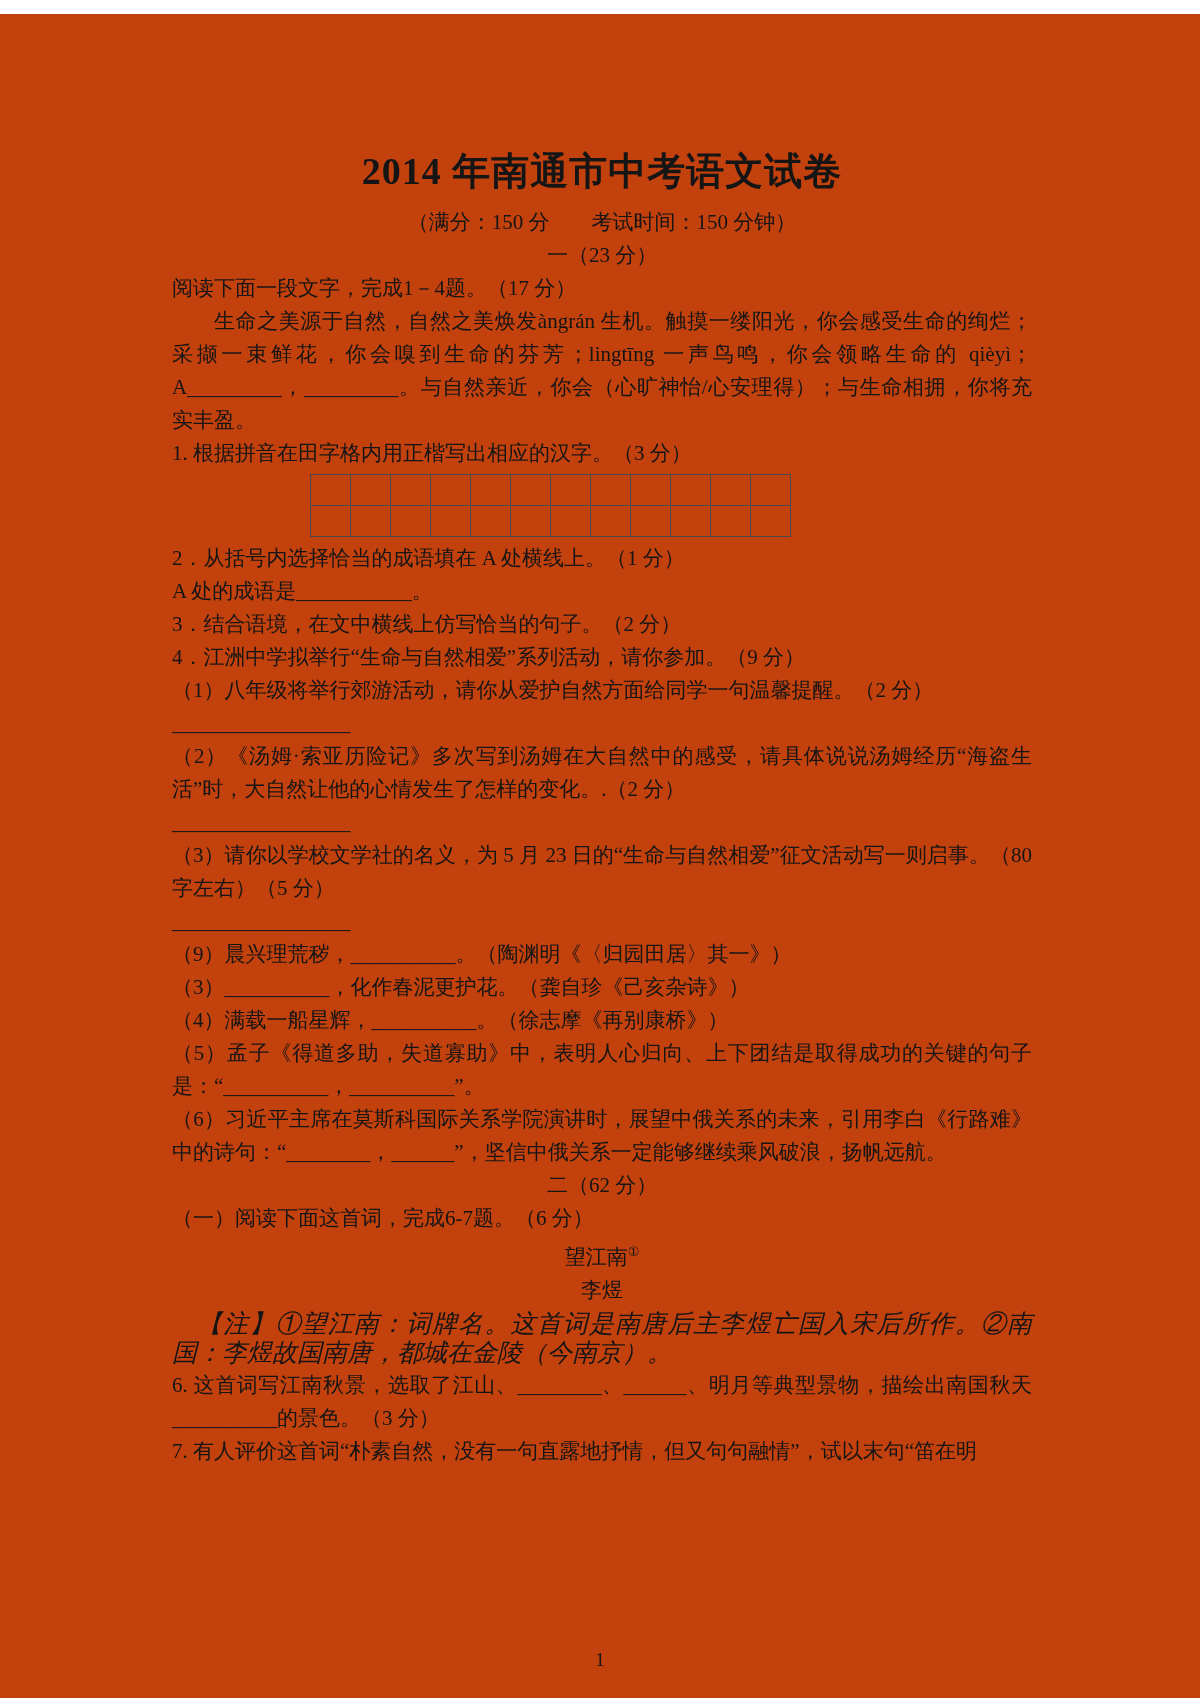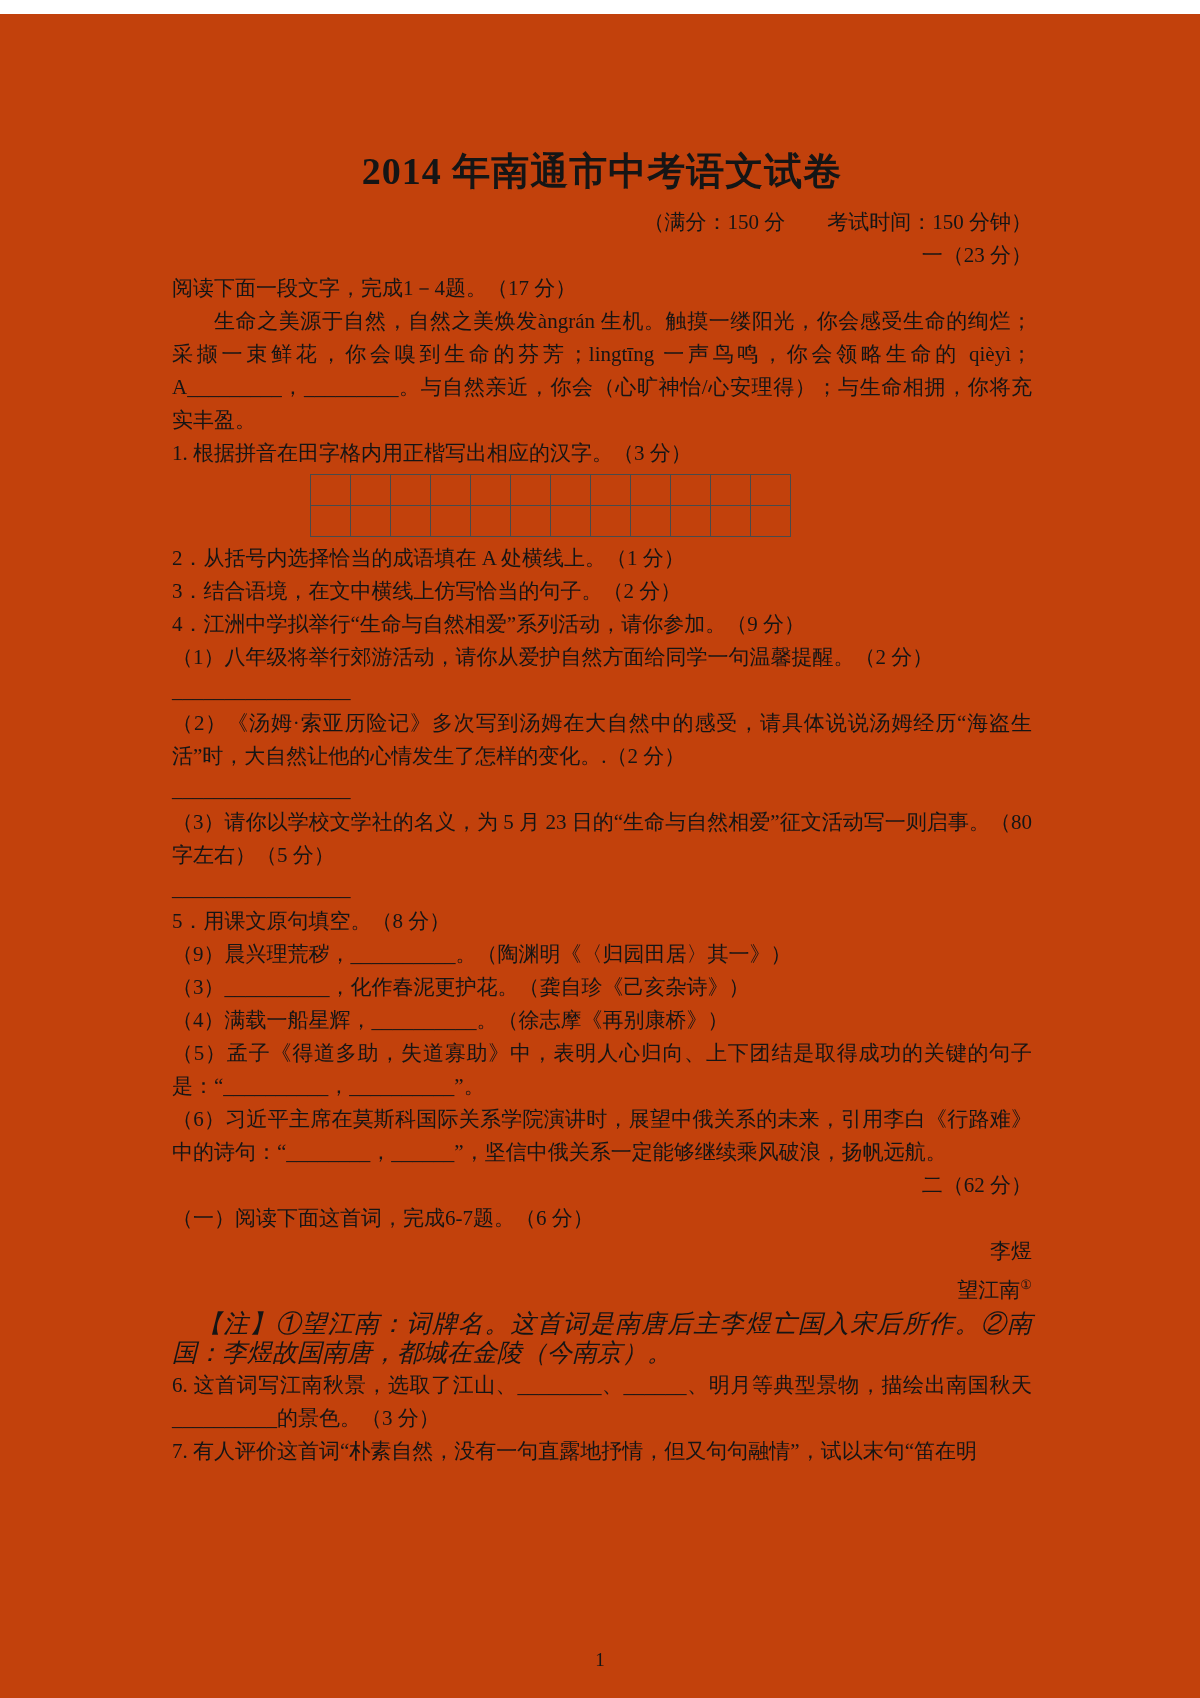--- a/index.html
+++ b/index.html
@@ -18,21 +18,21 @@
   }
   .page p { line-height: 33px; }
   .title {
     text-align: center;
     font-size: 38px;
     font-weight: 700;
     line-height: 50px;
     letter-spacing: 1px;
     margin-bottom: 10px;
   }
-  .center { text-align: right; }
+  .center { text-align: center; }
   .para { text-align: justify; }
   .indent2 { text-indent: 2em; }
   .grid-wrap { margin: 4px 0 5px 138px; }
   .char-grid {
     display: grid;
     border-top: 1px solid #4a4a4a;
     border-left: 1px solid #4a4a4a;
     width: fit-content;
   }
   .char-grid .cell {
@@ -89,42 +89,42 @@
         <div class="cell"></div>
         <div class="cell"></div>
         <div class="cell"></div>
         <div class="cell"></div>
         <div class="cell"></div>
         <div class="cell"></div>
       </div>
   </div>
 
   <p>2．从括号内选择恰当的成语填在 A 处横线上。（1 分）</p>
+  <p>A 处的成语是___________。</p>
 
   <p>3．结合语境，在文中横线上仿写恰当的句子。（2 分）</p>
 
   <p>4．江洲中学拟举行“生命与自然相爱”系列活动，请你参加。（9 分）</p>
   <p>（1）八年级将举行郊游活动，请你从爱护自然方面给同学一句温馨提醒。（2 分）</p>
   <p>_________________</p>
   <p class="para">（2）《汤姆·索亚历险记》多次写到汤姆在大自然中的感受，请具体说说汤姆经历“海盗生活”时，大自然让他的心情发生了怎样的变化。.（2 分）</p>
   <p>_________________</p>
   <p class="para">（3）请你以学校文学社的名义，为 5 月 23 日的“生命与自然相爱”征文活动写一则启事。（80 字左右）（5 分）</p>
   <p>_________________</p>
 
-  <p>5．用课文原句填空。（8 分）</p>
   <p>（9）晨兴理荒秽，__________。（陶渊明《〈归园田居〉其一》）</p>
   <p>（3）__________，化作春泥更护花。（龚自珍《己亥杂诗》）</p>
   <p>（4）满载一船星辉，__________。（徐志摩《再别康桥》）</p>
   <p class="para">（5）孟子《得道多助，失道寡助》中，表明人心归向、上下团结是取得成功的关键的句子是：“__________，__________”。</p>
   <p class="para">（6）习近平主席在莫斯科国际关系学院演讲时，展望中俄关系的未来，引用李白《行路难》中的诗句：“________，______”，坚信中俄关系一定能够继续乘风破浪，扬帆远航。</p>
 
   <p class="center">二（62 分）</p>
   <p>（一）阅读下面这首词，完成6-7题。（6 分）</p>
 
+  <p class="center"><span>望江南</span><sup>①</sup></p>
   <p class="center">李煜</p>
-  <p class="center"><span>望江南</span><sup>①</sup></p>
   <p class="note para">【注】①望江南：词牌名。这首词是南唐后主李煜亡国入宋后所作。②南国：李煜故国南唐，都城在金陵（今南京）。</p>
 
   <p class="para">6. 这首词写江南秋景，选取了江山、________、______、明月等典型景物，描绘出南国秋天__________的景色。（3 分）</p>
   <p class="para">7. 有人评价这首词“朴素自然，没有一句直露地抒情，但又句句融情”，试以末句“笛在明</p>
 
   <div class="page-num">1</div>
 </div>
 
 </body></html>

